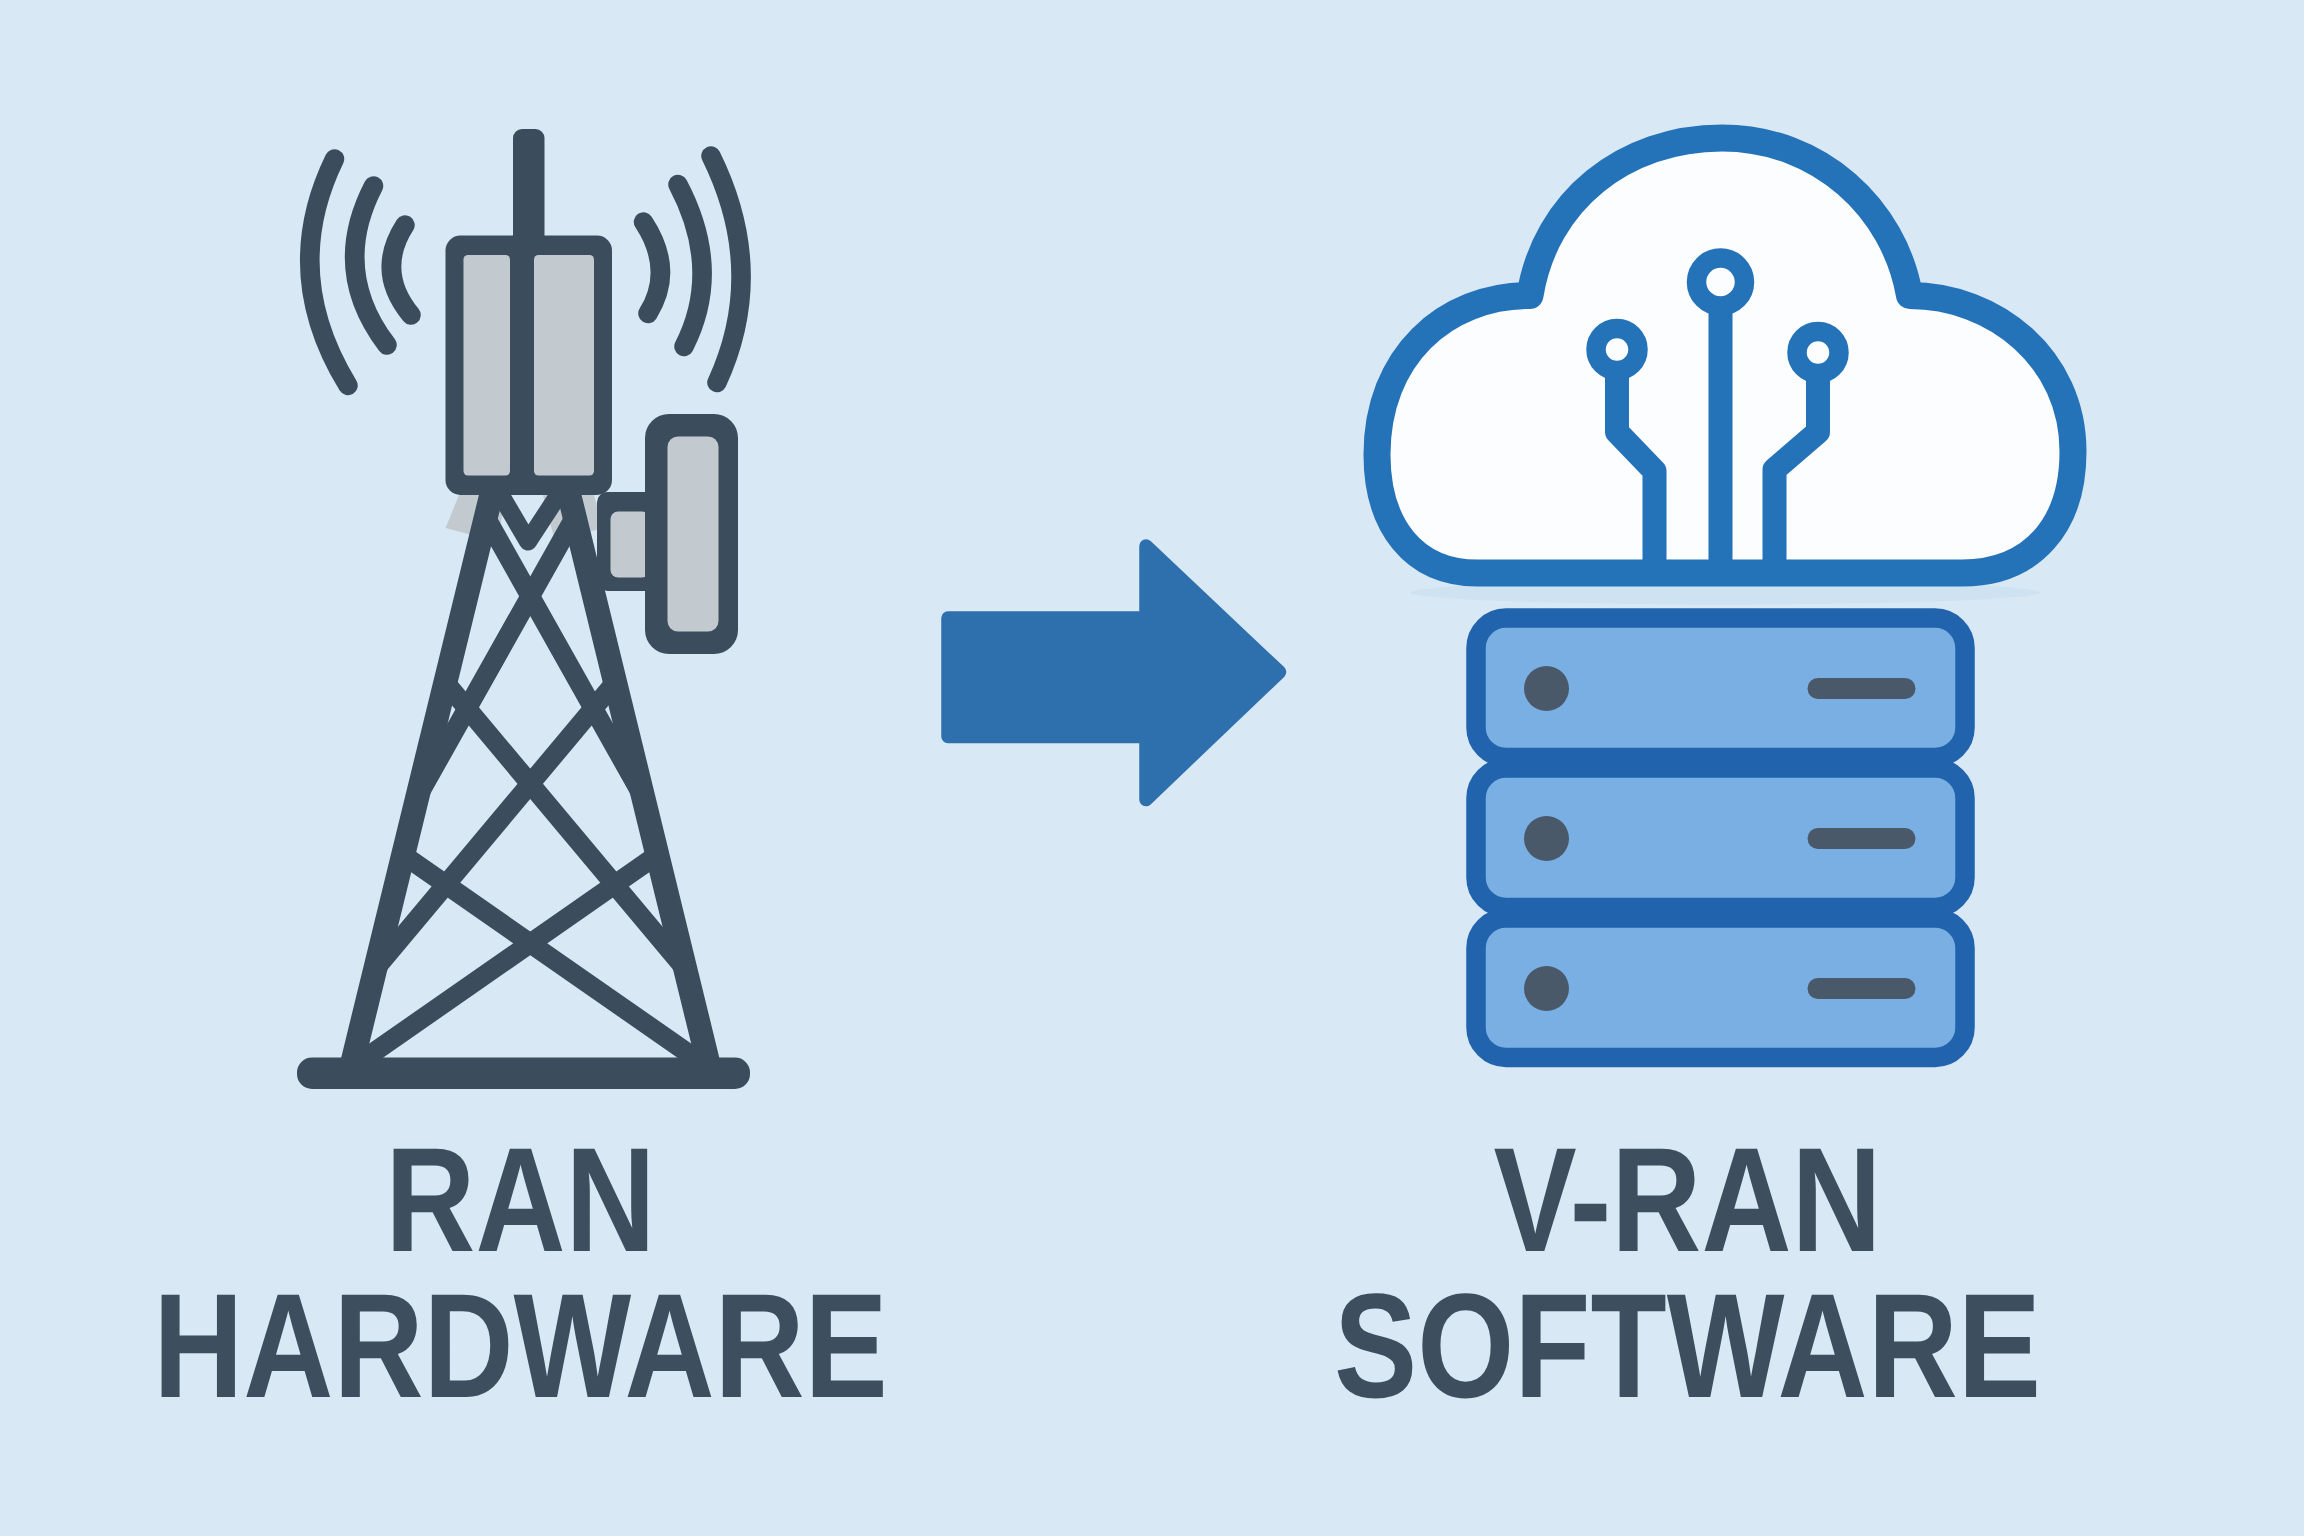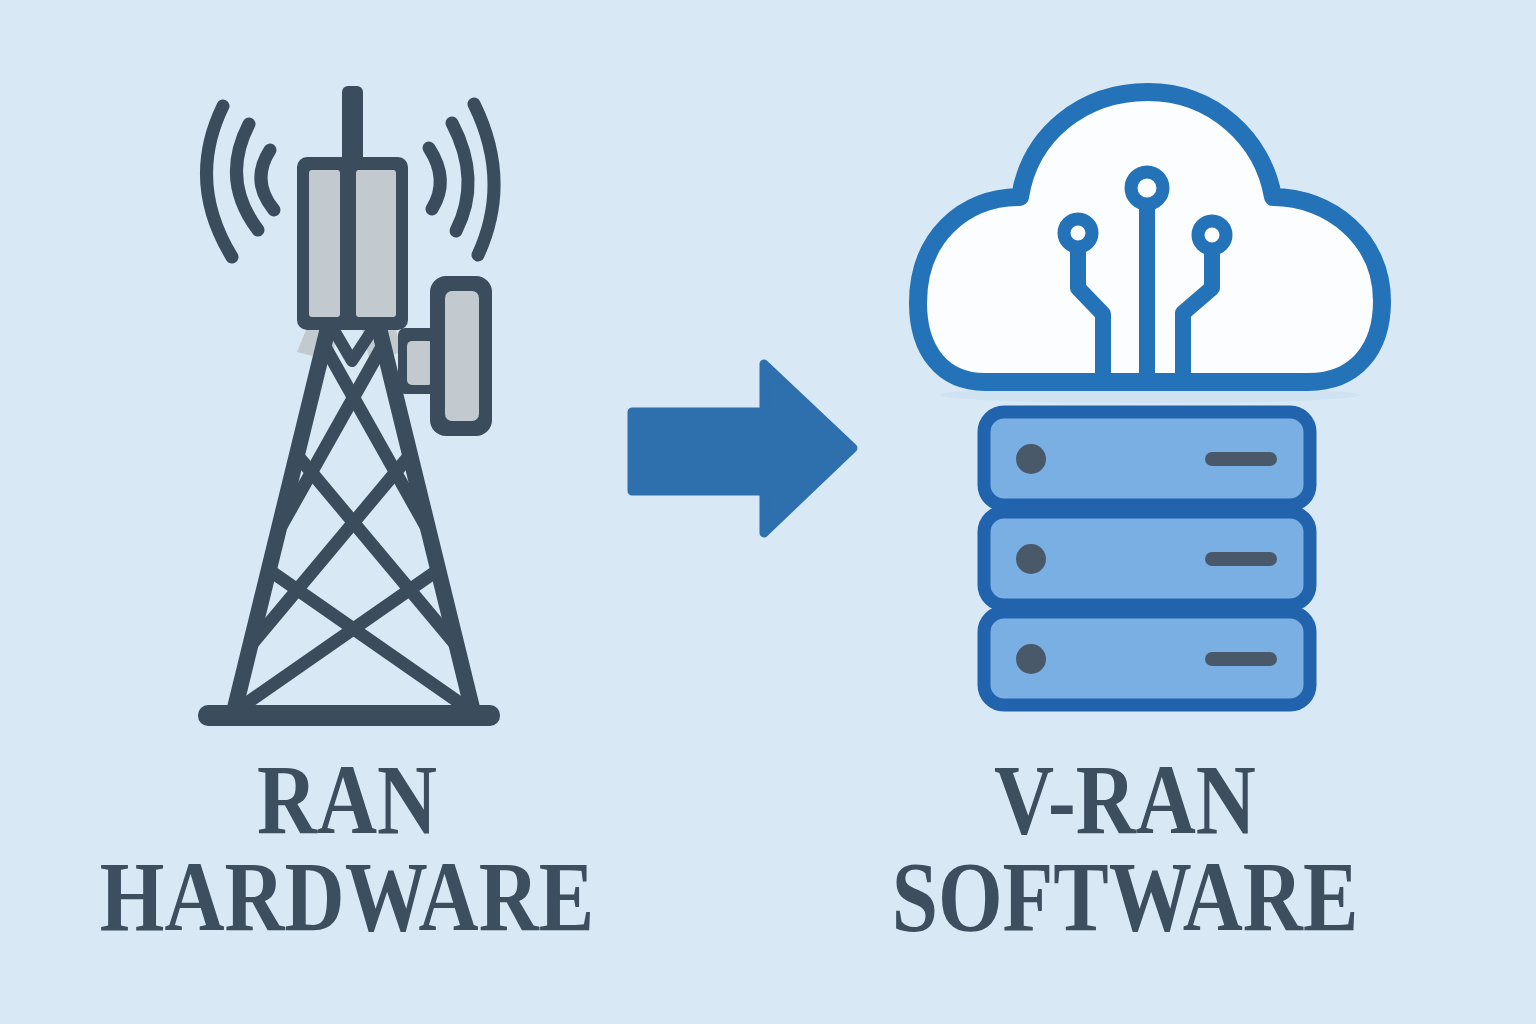--- a/index.html
+++ b/index.html
@@ -13,21 +13,21 @@
     --srvfill:#79afe2;
     --srvborder:#2263ad;
     --text:#3d4e5f;
   }
   html,body{margin:0;padding:0;background:var(--bg);}
   .stage{
     position:relative;
     width:1536px;height:1024px;
     background:var(--bg);
     overflow:hidden;
-    font-family:Liberation Serif, serif;
+    font-family:Liberation Sans, sans-serif;
   }
   .art{position:absolute;left:0;top:0;width:1536px;height:1024px;display:block;}
 
   
   .wave{stroke:var(--ink);stroke-width:13;fill:none;stroke-linecap:round;}
   .leg{stroke:var(--ink);stroke-width:16;fill:none;stroke-linecap:round;}
   .brace{stroke:var(--ink);stroke-width:13;fill:none;stroke-linecap:round;}
   .vjoin{stroke:var(--ink);stroke-width:12;fill:none;stroke-linecap:round;stroke-linejoin:round;}
   .ink-fill{fill:var(--ink);}
   .gray-fill{fill:var(--gray);}

